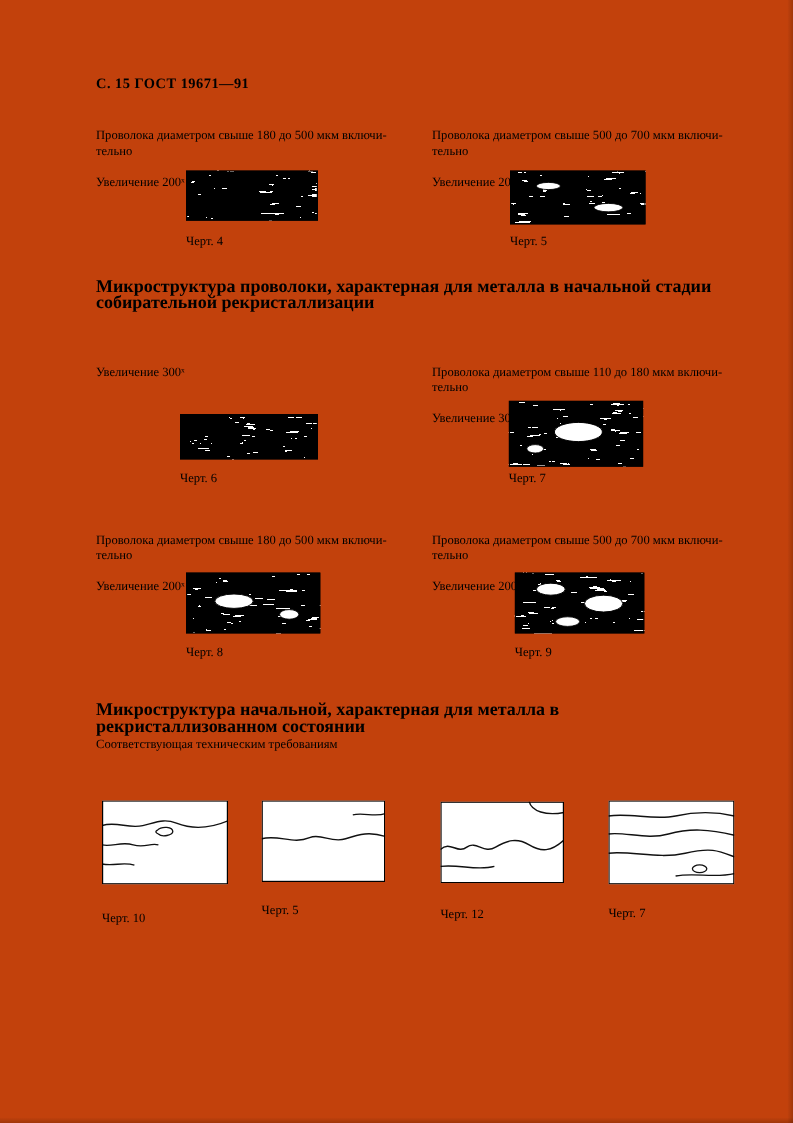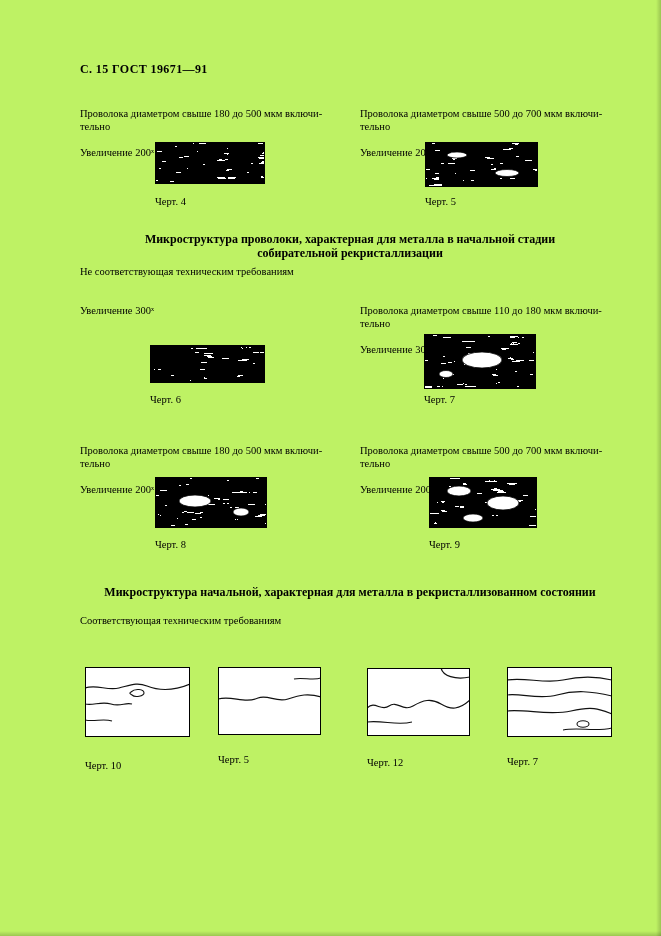--- a/index.html
+++ b/index.html
@@ -1,31 +1,31 @@
 <!DOCTYPE html>
 <html><head>
 <meta charset="utf-8">
 <style>
   * { margin:0; padding:0; box-sizing:border-box; }
   html,body { width:661px; height:936px; background:#ffffff; }
   .page {
-    position:relative; width:661px; height:936px; background:#bef264;
+    position:relative; width:661px; height:936px; background:#c2410c;
     color:#000; font-family:"Liberation Serif", serif; overflow:hidden;padding-left:40px;
   }
   .hdr {
     position:absolute; left:80px; top:62px;
     font-weight:bold; font-size:12px; letter-spacing:0.4px;
   }
   .txt {
     position:absolute; font-size:10.5px; line-height:13px;
     white-space:pre-line;
   }
   .heading {
-    position:absolute; left:80px; width:540px; text-align:center;
-    font-weight:bold; font-size:12px; line-height:14px; white-space:pre-line;
+    position:absolute; left:80px; width:540px; 
+    font-weight:bold; font-size:15px; line-height:14px; white-space:pre-line;
   }
   .note { position:absolute; left:80px; font-size:10.5px; line-height:13px; }
   .caption { position:absolute; font-size:10.5px; text-align:left; }
   .fig { position:absolute; display:block; }
   .edge-r {
     position:absolute; right:0; top:0; width:5px; height:100%;
     background:linear-gradient(to right, rgba(0,0,0,0), rgba(0,0,0,0.18));
   }
   .edge-b {
     position:absolute; left:0; bottom:0; width:100%; height:5px;
@@ -124,21 +124,20 @@
     <ellipse cx="32" cy="13" rx="10" ry="3" fill="#fff" stroke="#000" stroke-width="0.7"></ellipse>
     <ellipse cx="82" cy="31" rx="12" ry="3.5" fill="#fff" stroke="#000" stroke-width="0.7"></ellipse>
     <rect x="0.5" y="0.5" width="112" height="44" fill="none" stroke="#000"></rect>
   </svg>
 
   <div class="caption" style="left:155px; width:110px; top:196px">Черт. 4</div>
   <div class="caption" style="left:425px; width:113px; top:196px">Черт. 5</div>
 
   <div class="heading" style="top:232px">Микроструктура проволоки, характерная для металла в начальной стадии
 собирательной рекристаллизации</div>
-  <div class="note" style="top:265px">Не соответствующая техническим требованиям</div>
 
   <div class="txt" style="left:80px; top:291px; width:272px">
     <div>Увеличение 300ˣ</div>
   </div>
   <div class="txt" style="left:360px; top:291px; width:272px">
     <div>Проволока диаметром свыше 110 до 180 мкм включи-
 тельно</div>
     <div>Увеличение 300ˣ</div>
   </div>
 

